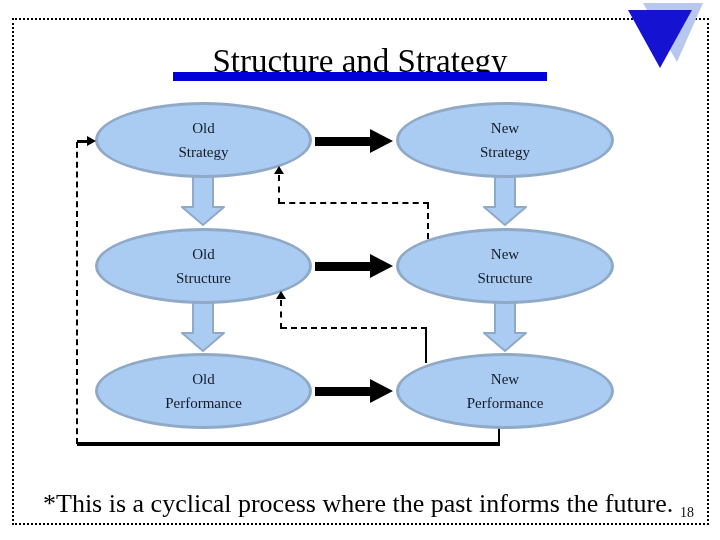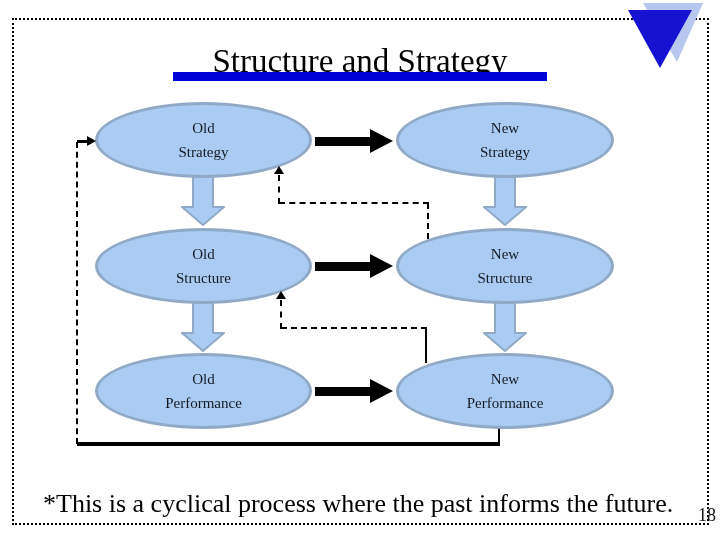--- a/index.html
+++ b/index.html
@@ -47,21 +47,21 @@
     border-left:5px solid transparent;border-right:5px solid transparent;
     border-bottom:8px solid #000;}
   .tri-right{position:absolute;width:0;height:0;z-index:2;
     border-top:5px solid transparent;border-bottom:5px solid transparent;
     border-left:9px solid #000;}
   .footnote{
     position:absolute;left:43px;top:489px;font-size:26px;color:#000;z-index:2;
     white-space:nowrap;
   }
   .page-number{
-    position:absolute;left:698px;top:505px;font-size:18px;color:#111;z-index:2;
+    position:absolute;left:680px;top:505px;font-size:14px;color:#111;z-index:2;
   }
 </style>
 </head>
 <body>
 
 <div class="page-border"></div>
 
 <div class="slide-title">Structure and Strategy</div>
 <div class="title-underline"></div>
 

